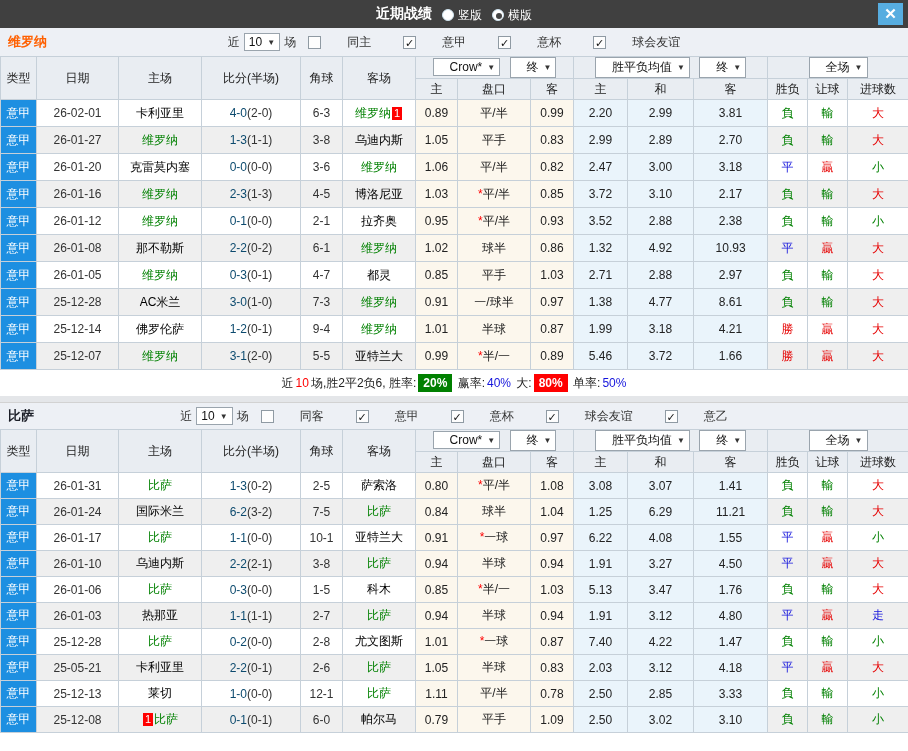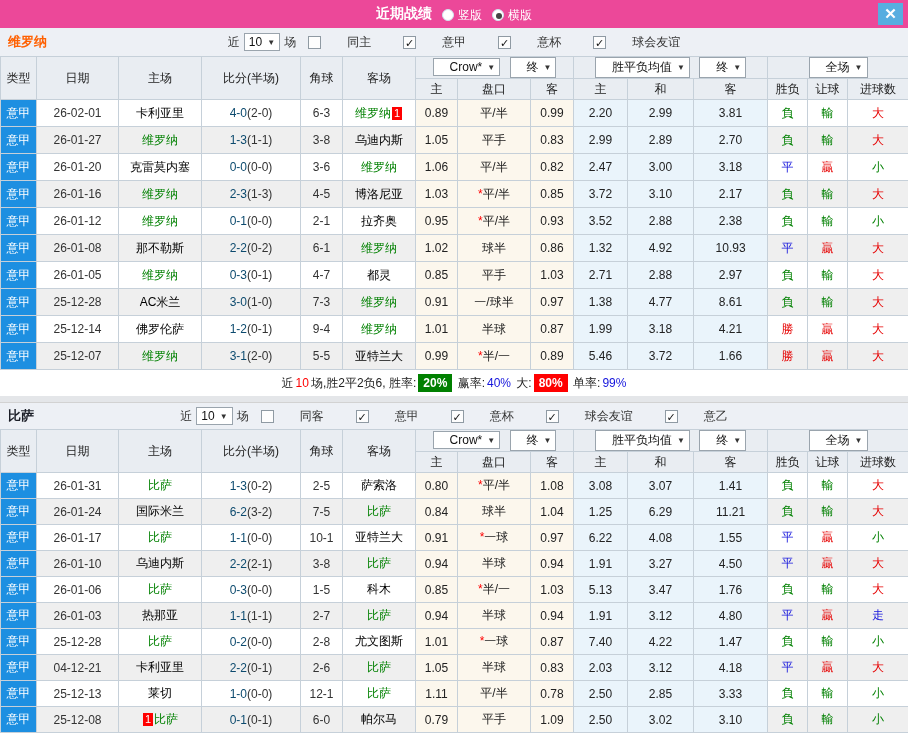--- a/index.html
+++ b/index.html
@@ -1,20 +1,20 @@
 <!DOCTYPE html>
 <html><head>
 <meta charset="utf-8">
 <style>
   * { box-sizing: border-box; margin: 0; padding: 0; }
   body { font-family: "Liberation Sans", sans-serif; background: #fff; }
   .overlay { position: relative; width: 908px; height: 751px; overflow: hidden; background: #fff; }
 
   
-  .titlebar { position: relative; height: 28px; background: #ec4899; display: flex; align-items: center; justify-content: center; color: #fff; }
+  .titlebar { position: relative; height: 28px; background: #404040; display: flex; align-items: center; justify-content: center; color: #fff; }
   .title { font-weight: bold; font-size: 14px; }
   .radio { display: inline-block; width: 12px; height: 12px; border-radius: 50%; background: #fff; border: 1px solid #cfe3ef; margin: 0 4px 0 10px; vertical-align: -2px; position: relative; cursor: pointer; }
   .radio.sel::after { content: ""; position: absolute; left: 3px; top: 3px; width: 6px; height: 6px; background: #444; border-radius: 50%; }
   .radio-lb { font-size: 12px; color: #fff; }
   .close-btn { position: absolute; right: 5px; top: 3px; width: 25px; height: 22px; background: #57ade0; color: #fff; font-size: 15px; font-weight: bold; text-align: center; line-height: 22px; cursor: pointer; }
 
   
   .team-row { position: relative; height: 28px; background: #edf0f5; display: flex; align-items: center; }
   .team-row.short { height: 26px; }
   .team-name { position: absolute; left: 8px; font-weight: bold; font-size: 13px; }
@@ -326,21 +326,21 @@
           <td class="c-avg">5.46</td>
           <td class="c-avg">3.72</td>
           <td class="c-avg">1.66</td>
           <td class="c-res t-r">勝</td>
           <td class="c-res t-r">贏</td>
           <td class="c-res t-r">大</td>
         </tr>
       </tbody>
   </table>
 
-  <div class="summary"><span class="seg-plain">近</span><span class="seg-red">10</span><span class="seg-plain">场,胜2平2负6, 胜率:</span><span class="seg-badge-green">20%</span><span class="seg-plain"> 赢率:</span><span class="seg-blue">40%</span><span class="seg-plain"> 大:</span><span class="seg-badge-red">80%</span><span class="seg-plain"> 单率:</span><span class="seg-blue">99%</span></div>
+  <div class="summary"><span class="seg-plain">近</span><span class="seg-red">10</span><span class="seg-plain">场,胜2平2负6, 胜率:</span><span class="seg-badge-green">20%</span><span class="seg-plain"> 赢率:</span><span class="seg-blue">40%</span><span class="seg-plain"> 大:</span><span class="seg-badge-red">80%</span><span class="seg-plain"> 单率:</span><span class="seg-blue">50%</span></div>
 
   <div class="divider"></div>
 
   <div class="team-row short">
     <span class="team-name dark">比萨</span>
     <span class="filters">
       <span>近</span>
       <span class="selbox">
           <span>10</span>
           <span class="arr">▼</span>
@@ -541,21 +541,21 @@
           <td class="c-odds">0.87</td>
           <td class="c-avg">7.40</td>
           <td class="c-avg">4.22</td>
           <td class="c-avg">1.47</td>
           <td class="c-res t-g">負</td>
           <td class="c-res t-g">輸</td>
           <td class="c-res t-g">小</td>
         </tr>
         <tr>
           <td class="c-league">意甲</td>
-          <td class="c-date">04-12-21</td>
+          <td class="c-date">25-05-21</td>
           <td class="c-team"><span>卡利亚里</span></td>
           <td class="c-score"><span class="sc-main">2-2</span><span class="sc-half">(0-1)</span></td>
           <td class="c-corner">2-6</td>
           <td class="c-team"><span class="tm-g">比萨</span></td>
           <td class="c-odds">1.05</td>
           <td class="c-odds">半球</td>
           <td class="c-odds">0.83</td>
           <td class="c-avg">2.03</td>
           <td class="c-avg">3.12</td>
           <td class="c-avg">4.18</td>

